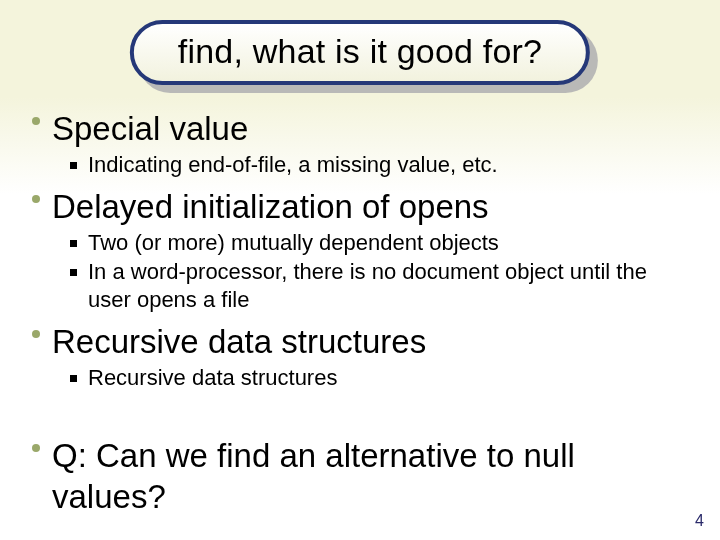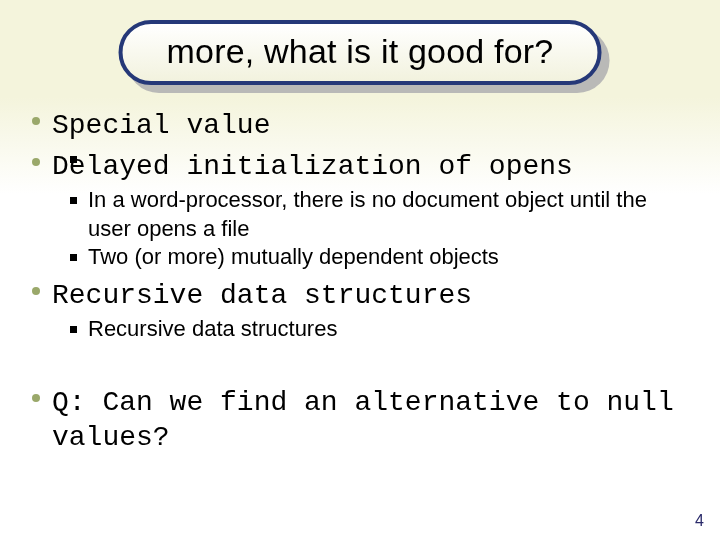--- a/index.html
+++ b/index.html
@@ -71,23 +71,22 @@
   ul.level1 > li > .dot {
     position: absolute;
     left: 4px;
     top: 0.55em;
     width: 8px;
     height: 8px;
     border-radius: 50%;
     background: #9aa86a;
   }
   ul.level1 > li > .h {
-    font-size: 28px;
+    font-size: 33px;
     line-height: 1.25;
-    font-family: Liberation Mono, monospace;
   }
 
   ul.level2 {
     list-style: none;
     margin: 2px 0 6px 0;
     padding: 0 0 0 18px;
   }
   ul.level2 > li {
     position: relative;
     padding-left: 18px;
@@ -110,48 +109,49 @@
     font-size: 16px;
     color: #2a2a6a;
   }
 </style>
 </head>
 <body>
 
 <div class="title-pill">
   <div class="shadow"></div>
   <div class="pill">
-    <span class="title-text">more, what is it good for?</span>
+    <span class="title-text">find, what is it good for?</span>
   </div>
 </div>
 
 <div class="content">
   <ul class="level1">
 
     <li>
       <span class="dot"></span>
       <span class="h">Special value</span>
       <ul class="level2">
         <li>
           <span class="sq"></span>
+          <span>Indicating end-of-file, a missing value, etc.</span>
         </li>
       </ul>
     </li>
 
     <li>
       <span class="dot"></span>
       <span class="h">Delayed initialization of opens</span>
       <ul class="level2">
         <li>
           <span class="sq"></span>
-          <span>In a word-processor, there is no document object until the user opens a file</span>
+          <span>Two (or more) mutually dependent objects</span>
         </li>
         <li>
           <span class="sq"></span>
-          <span>Two (or more) mutually dependent objects</span>
+          <span>In a word-processor, there is no document object until the user opens a file</span>
         </li>
       </ul>
     </li>
 
     <li>
       <span class="dot"></span>
       <span class="h">Recursive data structures</span>
       <ul class="level2">
         <li>
           <span class="sq"></span>

